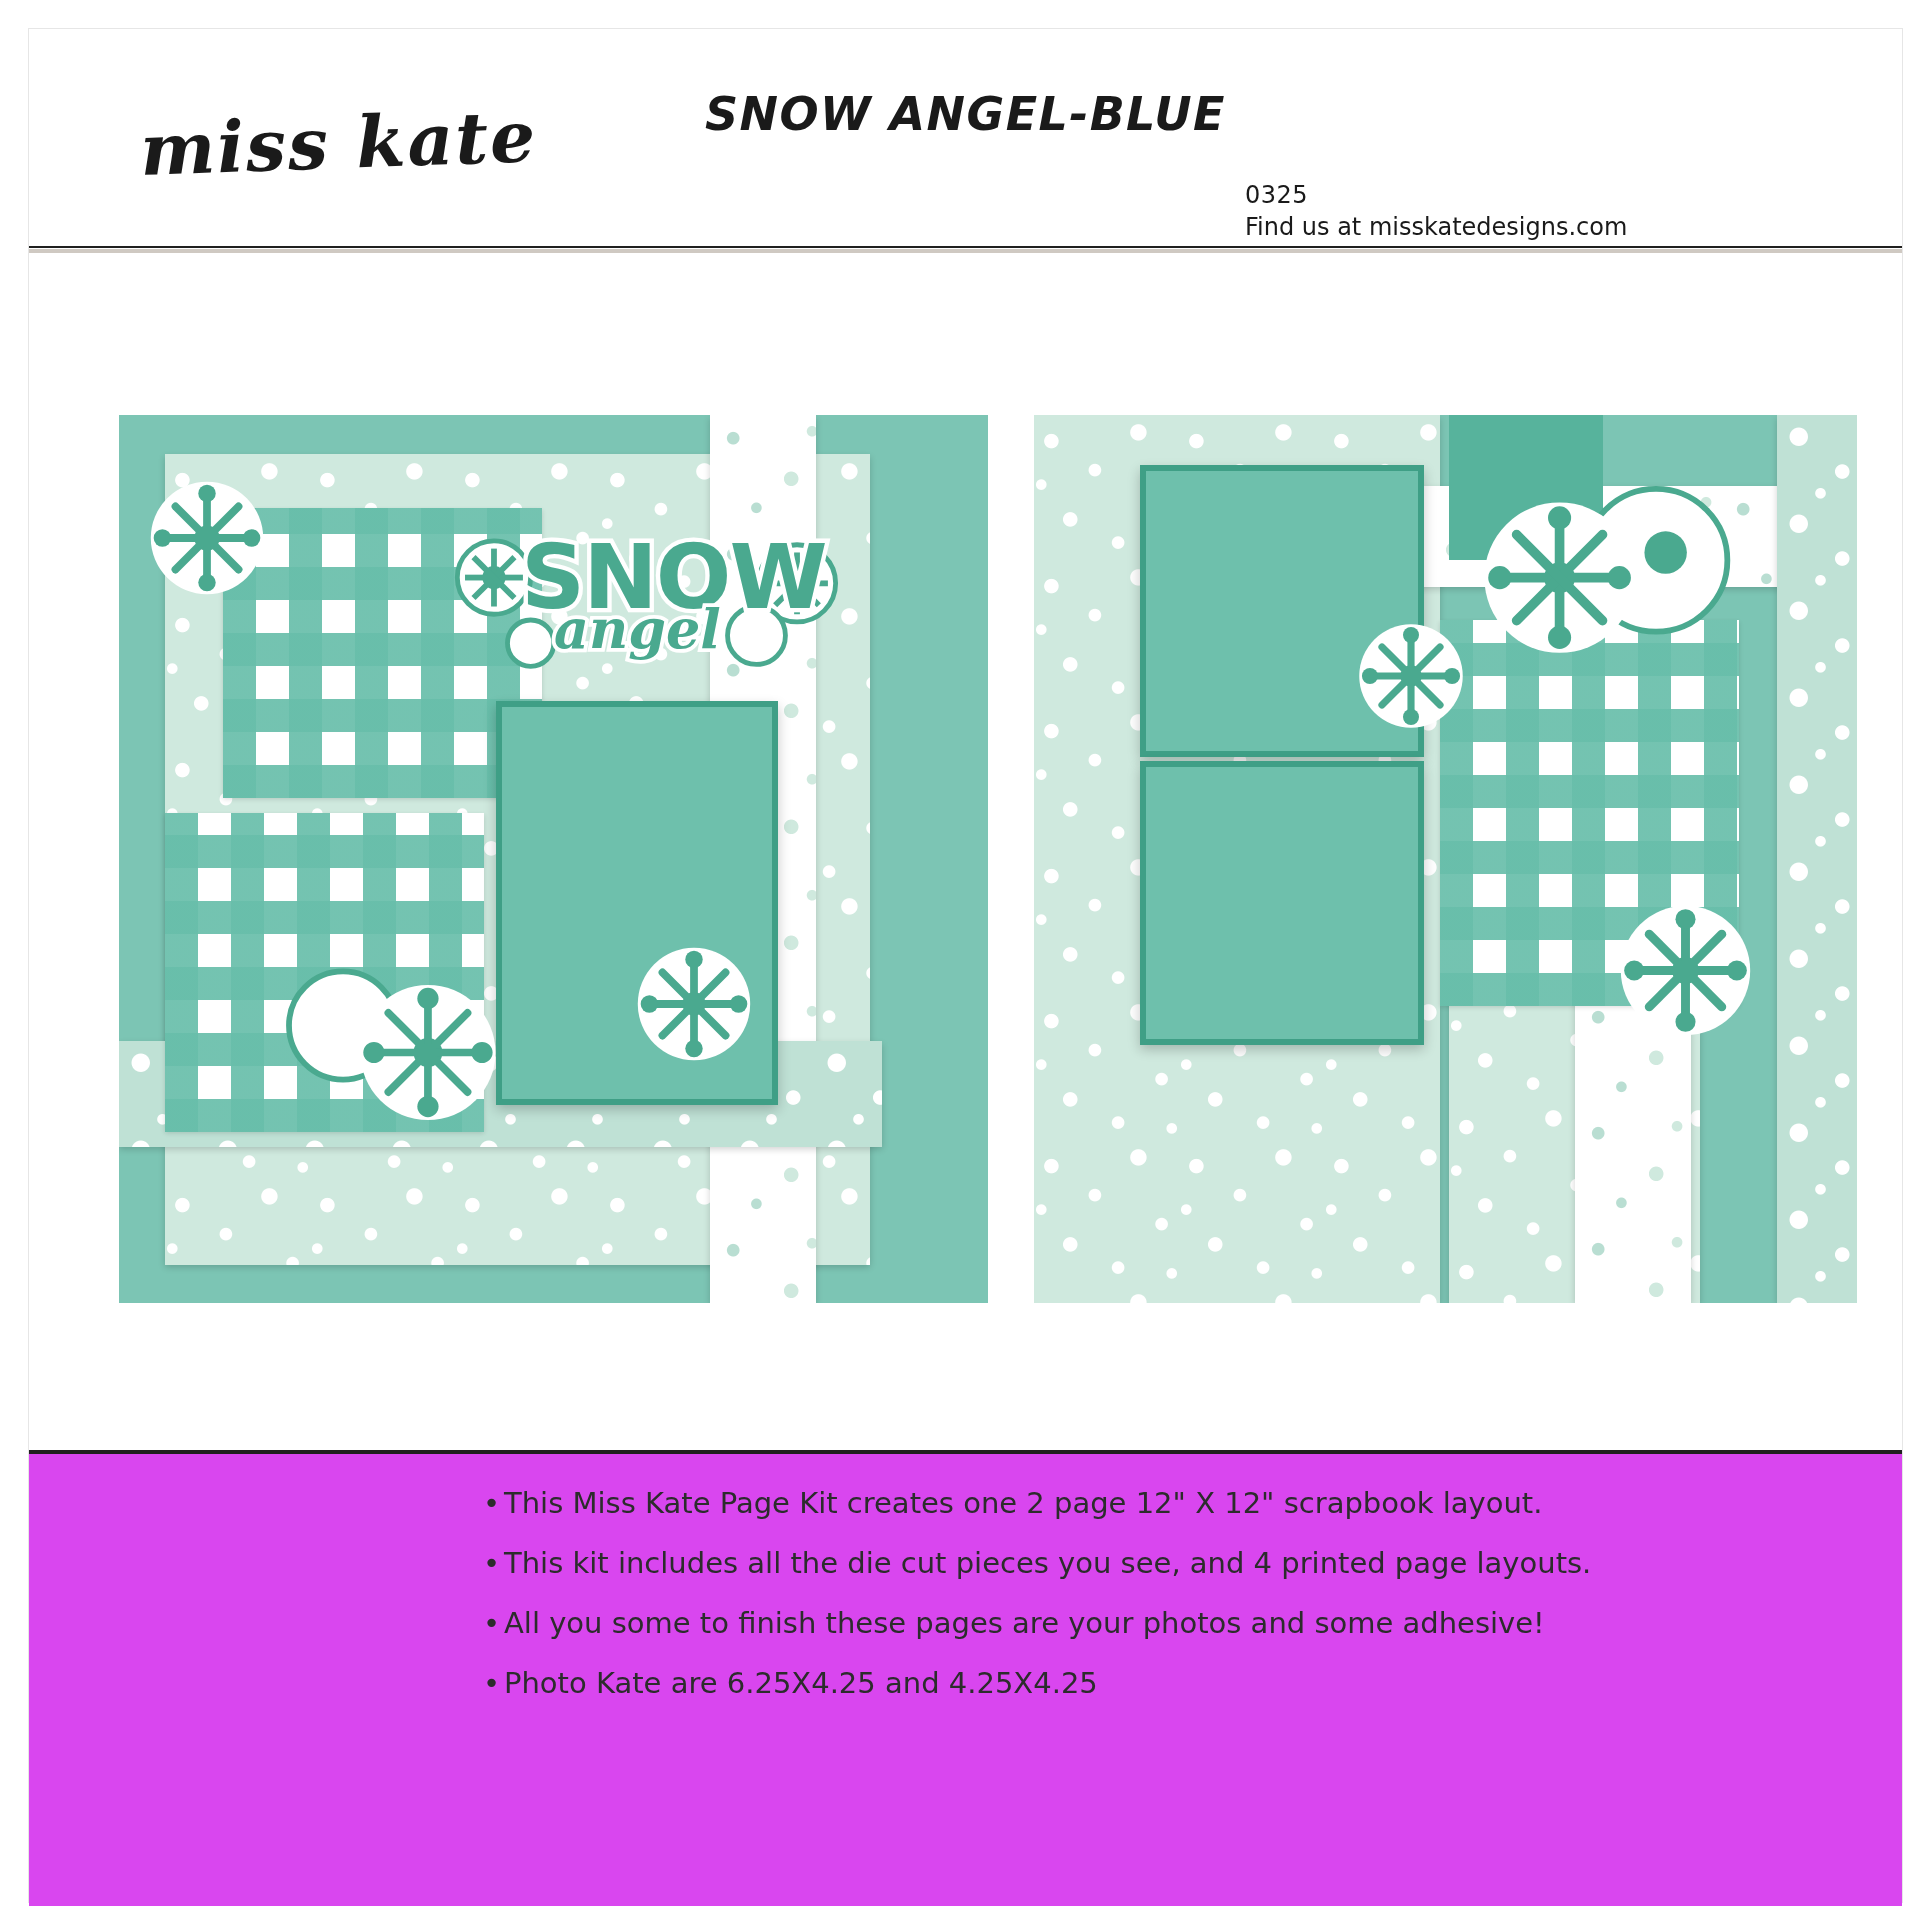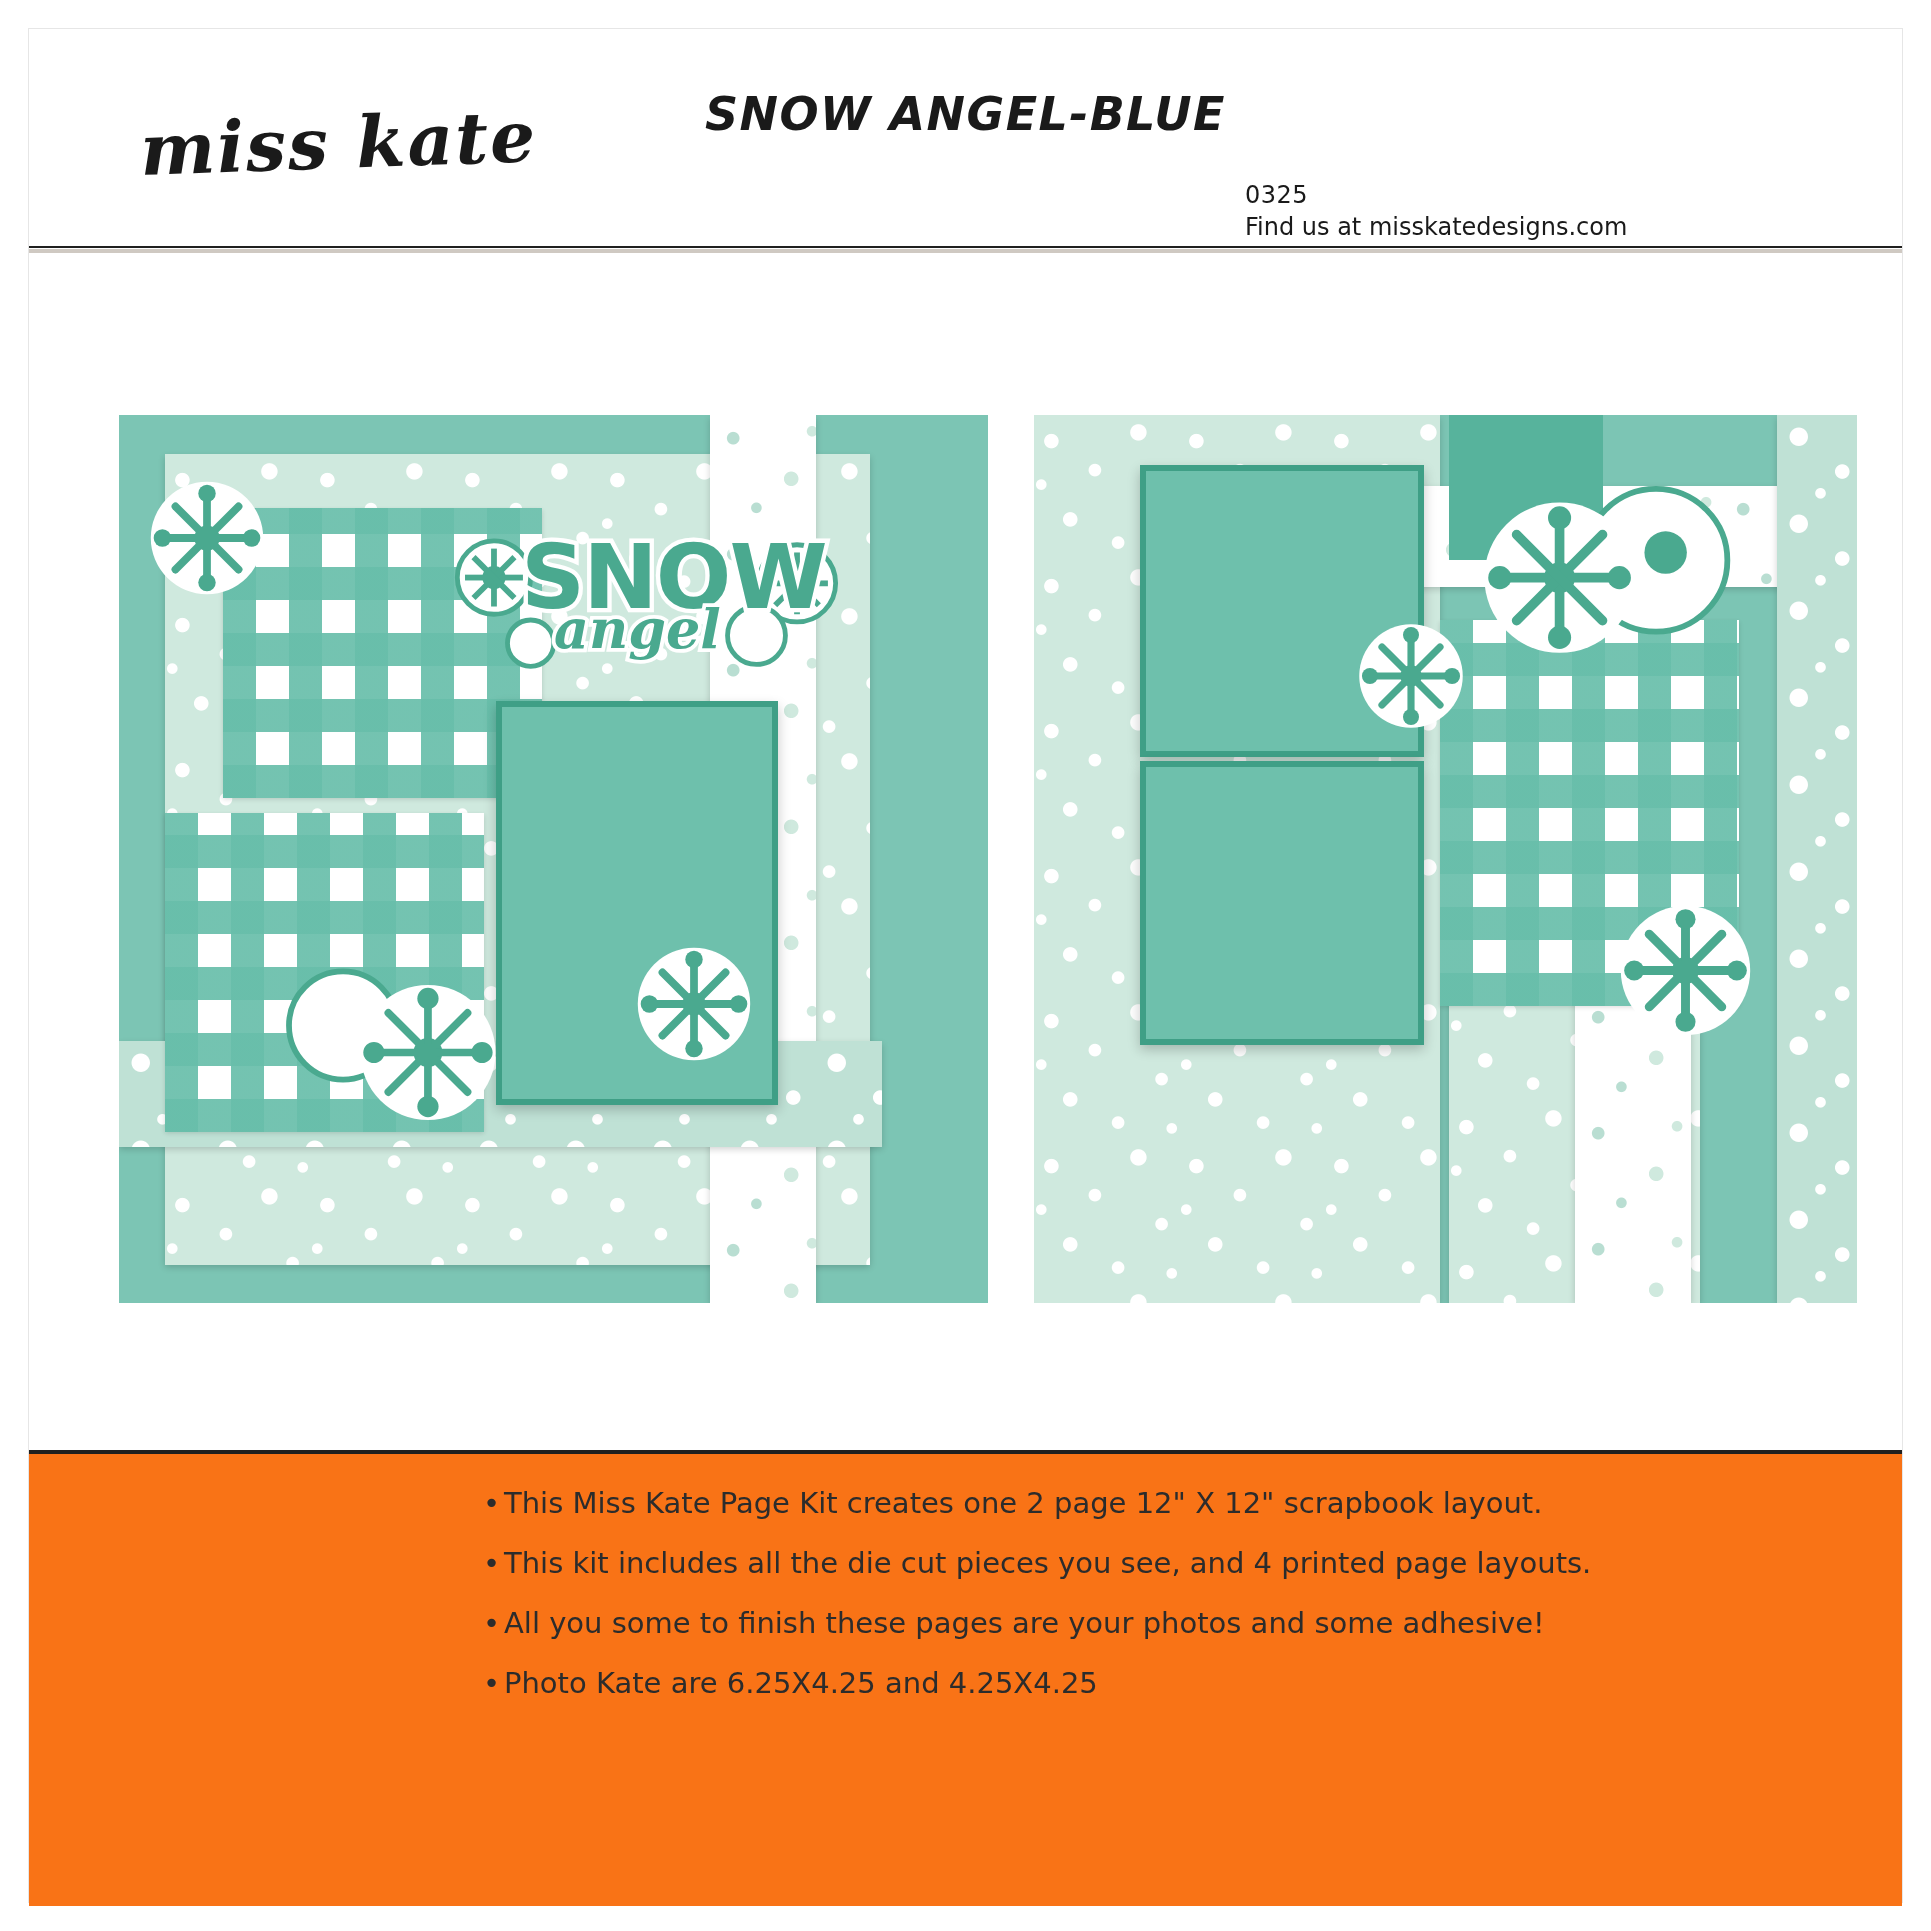--- a/index.html
+++ b/index.html
@@ -117,21 +117,21 @@
   .titlecut .word2{
     position:absolute;left:116px;top:89px;
     font-family:"DejaVu Serif",serif;font-style:italic;font-weight:700;
     font-size:54px;color:#4aa98f;
     -webkit-text-stroke:7.7px #ffffff;paint-order:stroke fill;
   }
 
   
   .footer{
     position:absolute;left:0;top:1421px;width:1873px;height:452px;
-    border-top:4.8px solid #20201f;background:#f97316;
+    border-top:4.8px solid #20201f;background:#d946ef;
   }
   .bullets{
     position:absolute;left:454px;top:35px;width:1303px;
   }
   .bullet{
     font-family:"DejaVu Sans",sans-serif;
     font-size:29px;color:#2c2c2c;line-height:1.0;
     margin-bottom:31px;white-space:nowrap;
   }
   .bullet .dot{margin-right:3.9px;}

